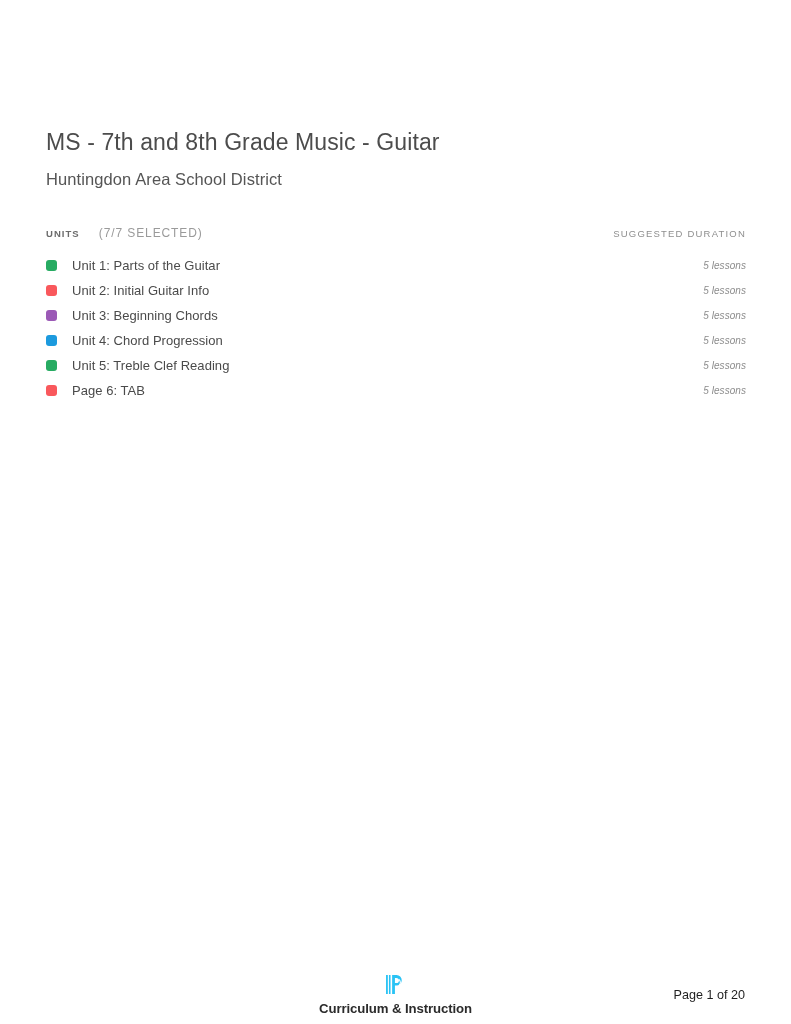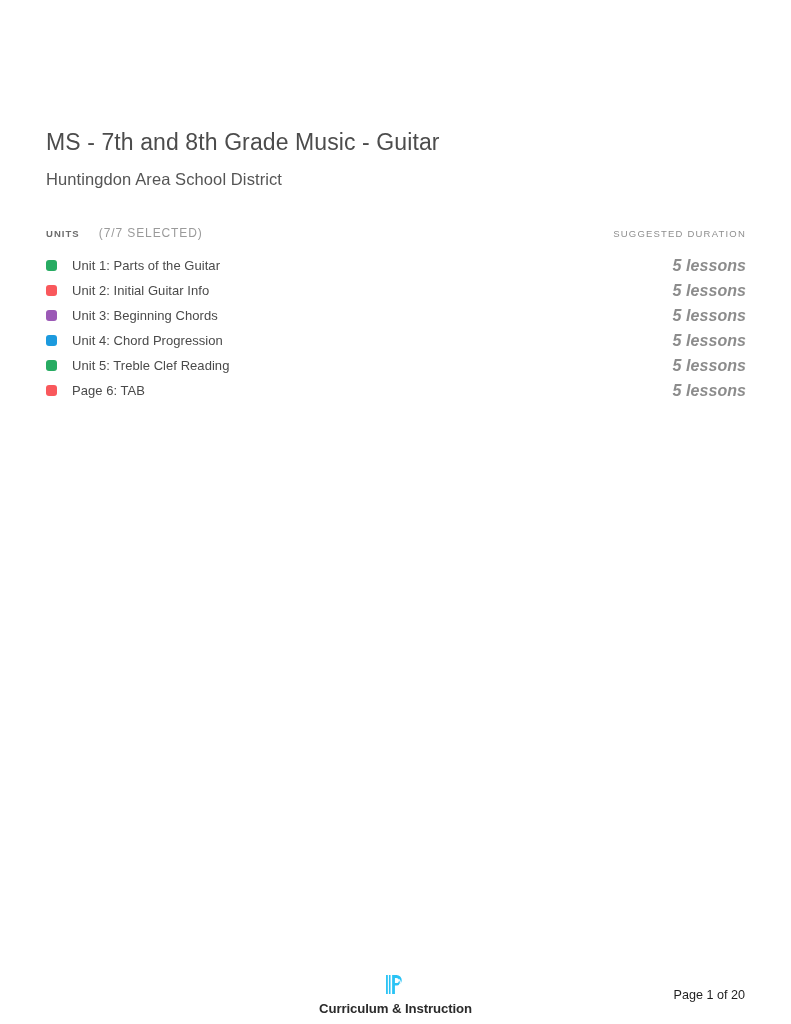--- a/index.html
+++ b/index.html
@@ -124,23 +124,23 @@
 
   .unit-name {
     font-size: 13px;
     font-weight: 400;
     color: #4a4a4a;
     letter-spacing: 0.05px;
     white-space: nowrap;
   }
 
   .unit-duration {
-    font-size: 16px;
+    font-size: 10px;
     font-style: italic;
-    font-weight: 700;
+    font-weight: 400;
     color: #8c8c8c;
     letter-spacing: 0.05px;
     text-align: right;
     white-space: nowrap;
   }
 
   
   .doc-footer {
     position: absolute;
     left: 46px;

